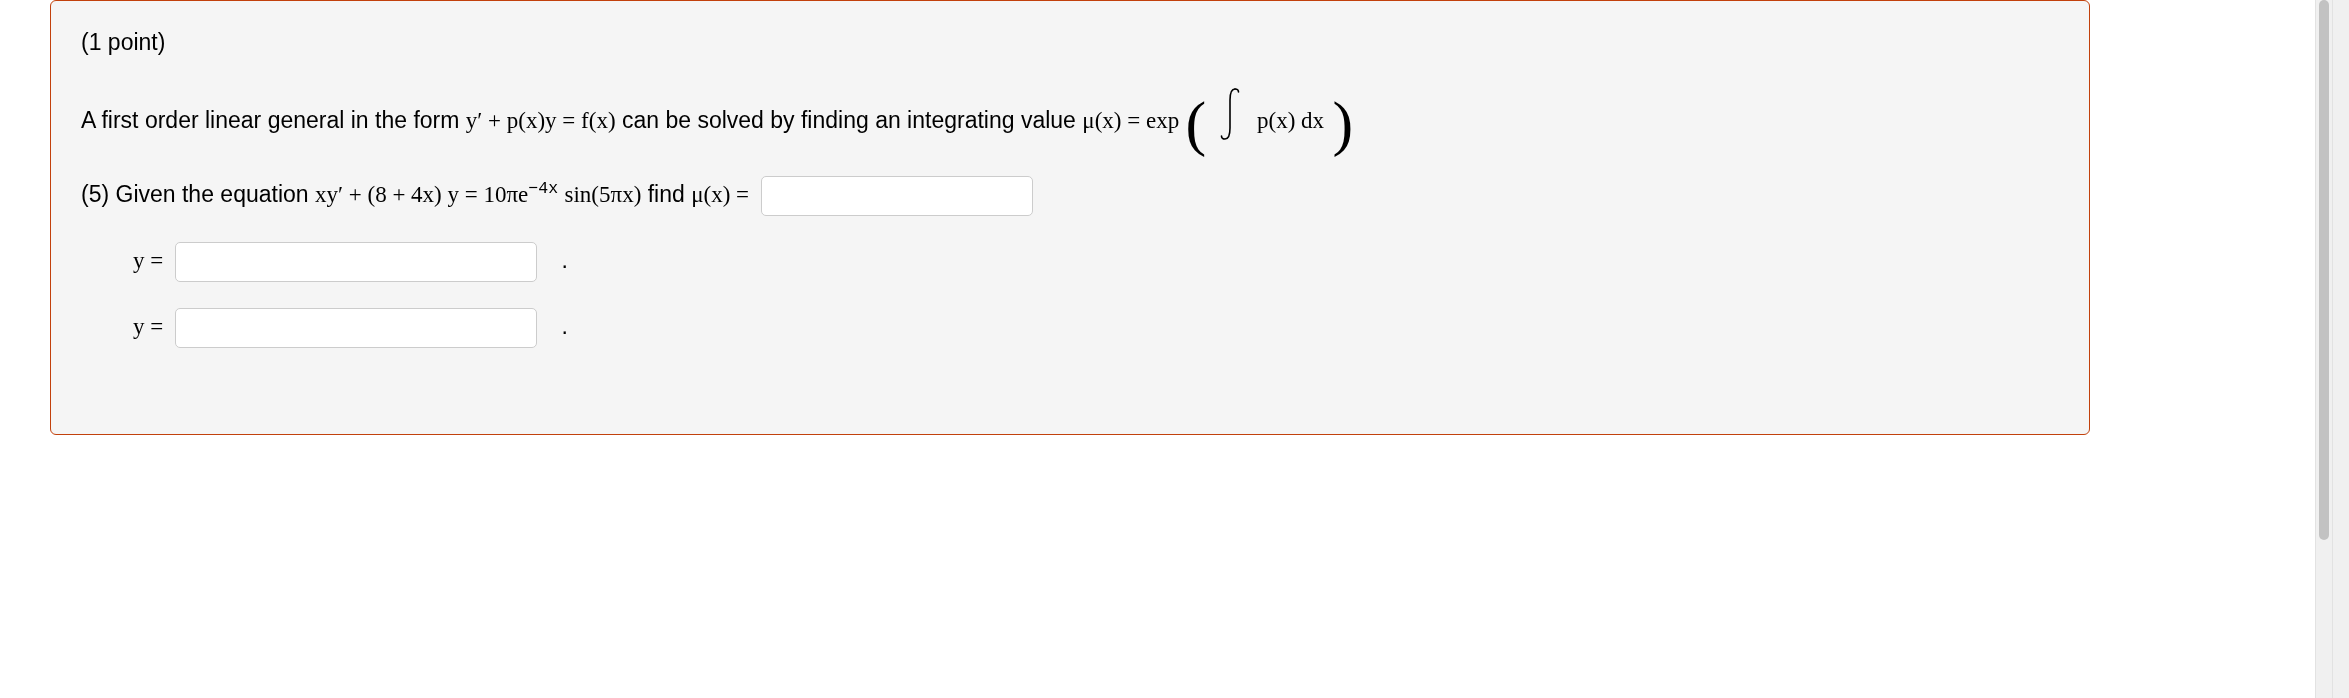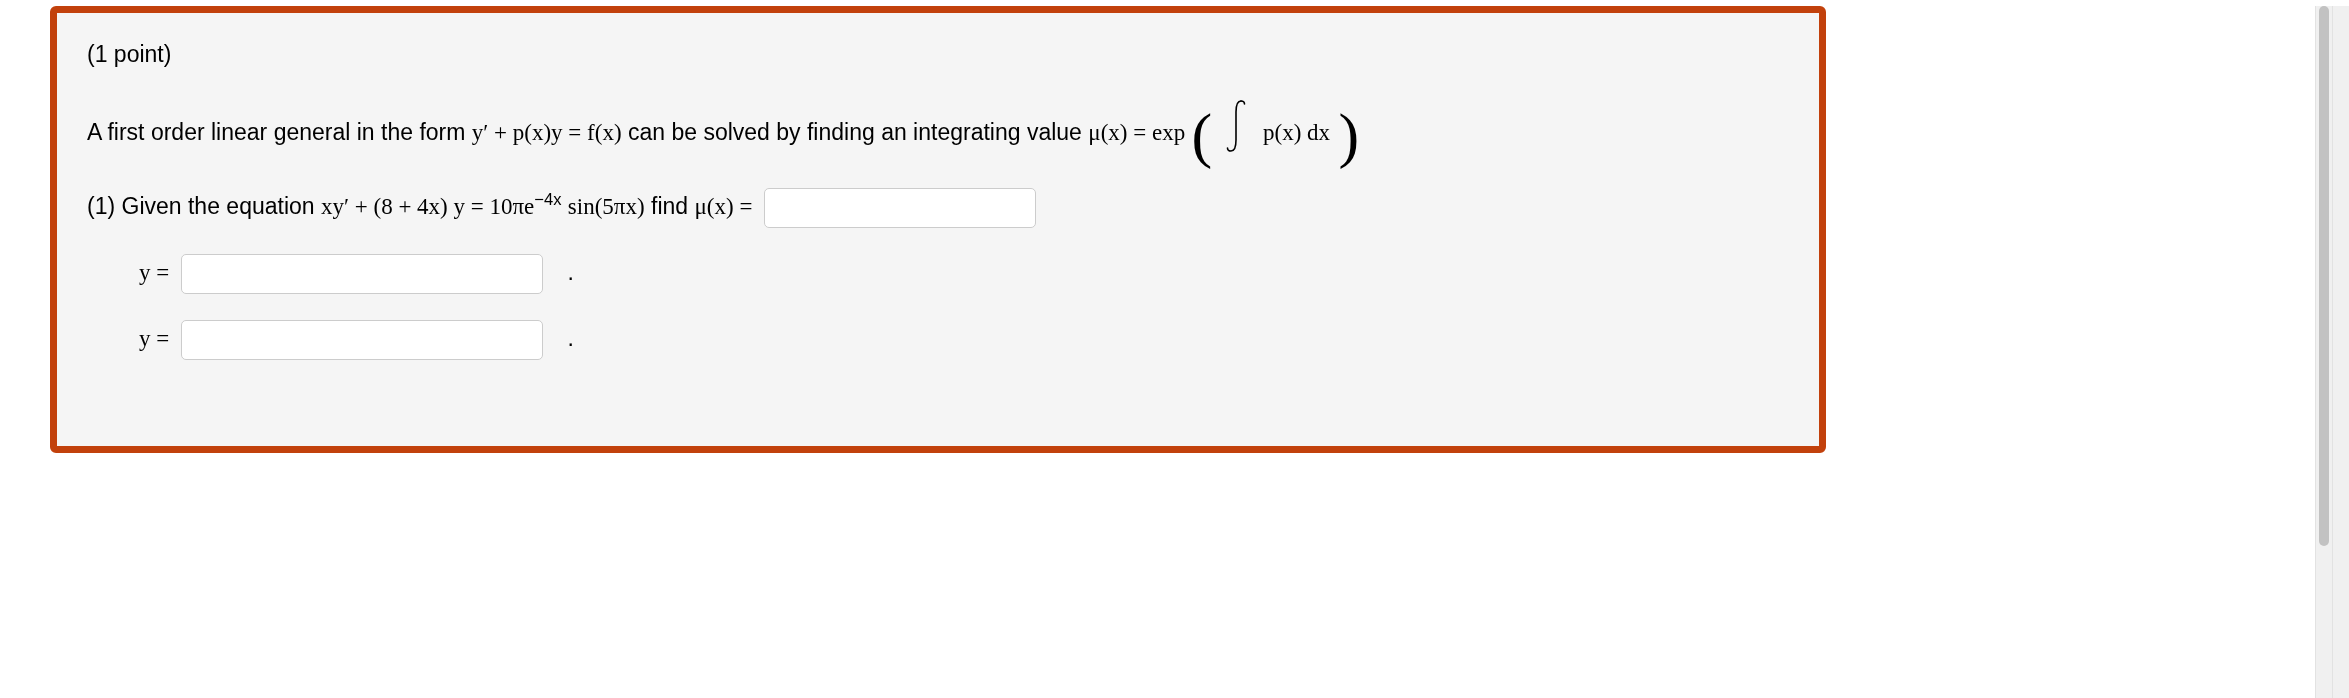--- a/index.html
+++ b/index.html
@@ -15,26 +15,25 @@
   .page {
     box-sizing: border-box;
     width: 2349px;
     height: 698px;
     padding: 0 50px 0 50px;
     background: #ffffff;
     position: relative;
   }
   .card {
     box-sizing: border-box;
-    width: 1776px;
-    border: 7px solid #c2410c;
+    width: 2040px;
+    border: 1px solid #c2410c;
     border-radius: 6px;
     background: #f5f5f5;
     padding: 24px 30px 60px 30px;
-    margin-top: 6px;
   }
   .row {
     margin: 0 0 26px 0;
     line-height: 1.5;
   }
   .row.tight {
     margin-bottom: 34px;
   }
   .indent {
     padding-left: 52px;
@@ -73,21 +72,21 @@
   
   .intsign {
     display: inline-block;
     vertical-align: -14px;
     margin: 0 6px 0 6px;
   }
   .intsign svg { display: block; }
   .sup {
     font-size: 0.72em;
     vertical-align: 0.55em;
-    font-family: Liberation Sans, sans-serif;
+    font-family: Liberation Mono, monospace;
   }
   .period { margin-left: 12px; }
   
   .scrollbars {
     position: absolute;
     right: 0;
     top: 0;
     height: 698px;
     width: 34px;
     display: flex;
@@ -131,21 +130,21 @@
         <svg width="22" height="56" viewBox="0 0 22 56">
           <path d="M16 3 C12 3 11 8 11 14 L11 42 C11 48 10 53 6 53 C3.5 53 2.5 51.5 2.5 50" fill="none" stroke="#000" stroke-width="1.6" stroke-linecap="round"></path>
           <path d="M16 3 C18.5 3 19.5 4.5 19.5 6" fill="none" stroke="#000" stroke-width="1.6" stroke-linecap="round"></path>
         </svg>
       </span>
       <span class="mi" style="margin-left:4px;margin-right:2px;text-align:center;">p(x) dx</span>
       <span class="bigparen">)</span>
     </div>
 
     <div class="row math" style="margin-top:30px;">
-      <span>(1) Given the equation </span>
+      <span>(5) Given the equation </span>
       <span class="mi">xy′ + (8 + 4x) y = 10πe</span><span class="sup">−4x</span>
       <span class="mi"> sin(5πx)</span>
       <span> find </span>
       <span class="mi">μ(x) = </span>
       <span class="input w1"><input type="text" style=""></span>
     </div>
 
 
     <div class="row indent math">
       <span class="mi">y = </span>

